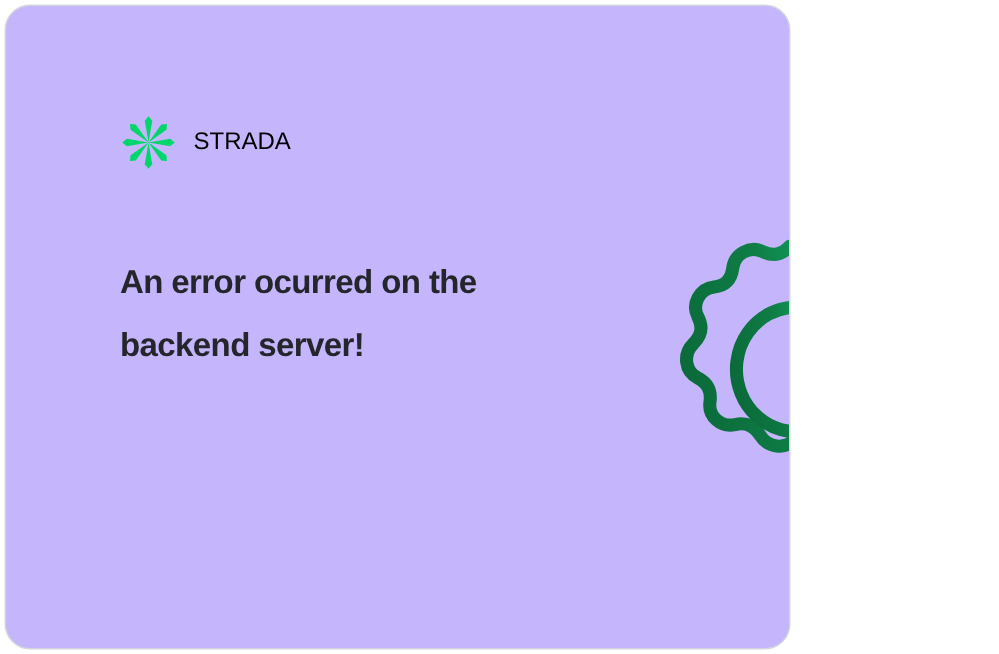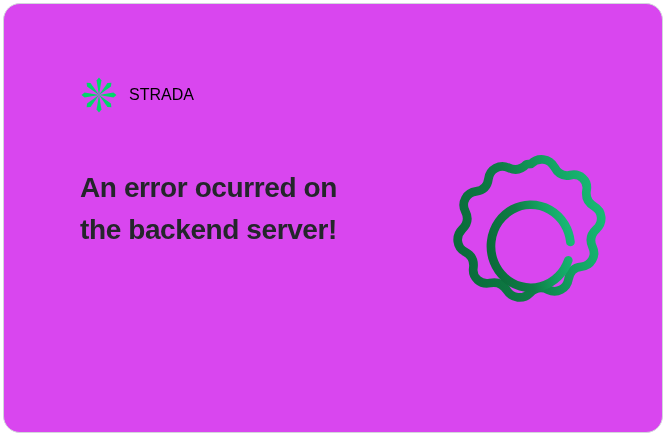--- a/index.html
+++ b/index.html
@@ -9,24 +9,24 @@
     height: 436px;
     background: #ffffff;
     font-family: "Liberation Sans", sans-serif;
     -webkit-font-smoothing: antialiased;
   }
 
   #error-card {
     position: absolute;
     left: 3px;
     top: 3px;
-    width: 660px;
+    width: 524px;
     height: 430px;
     box-sizing: border-box;
-    background: #d946ef;
+    background: #c4b5fd;
     border: 1px solid #d3d6dc;
     border-radius: 17px;
     overflow: hidden;
   }
 
   
   #brand-lockup {
     position: absolute;
     left: 76px;
     top: 72px;
@@ -43,21 +43,21 @@
   }
 
   
   #error-message {
     position: absolute;
     left: 76px;
     top: 163px;
     width: 300px;
     margin: 0;
     font-family: "Liberation Sans", sans-serif;
-    font-size: 28px;
+    font-size: 22px;
     font-weight: 700;
     line-height: 42px;
     letter-spacing: -0.4px;
     color: #24262b;
   }
 
   
   #gear-illustration {
     position: absolute;
     left: 444px;

